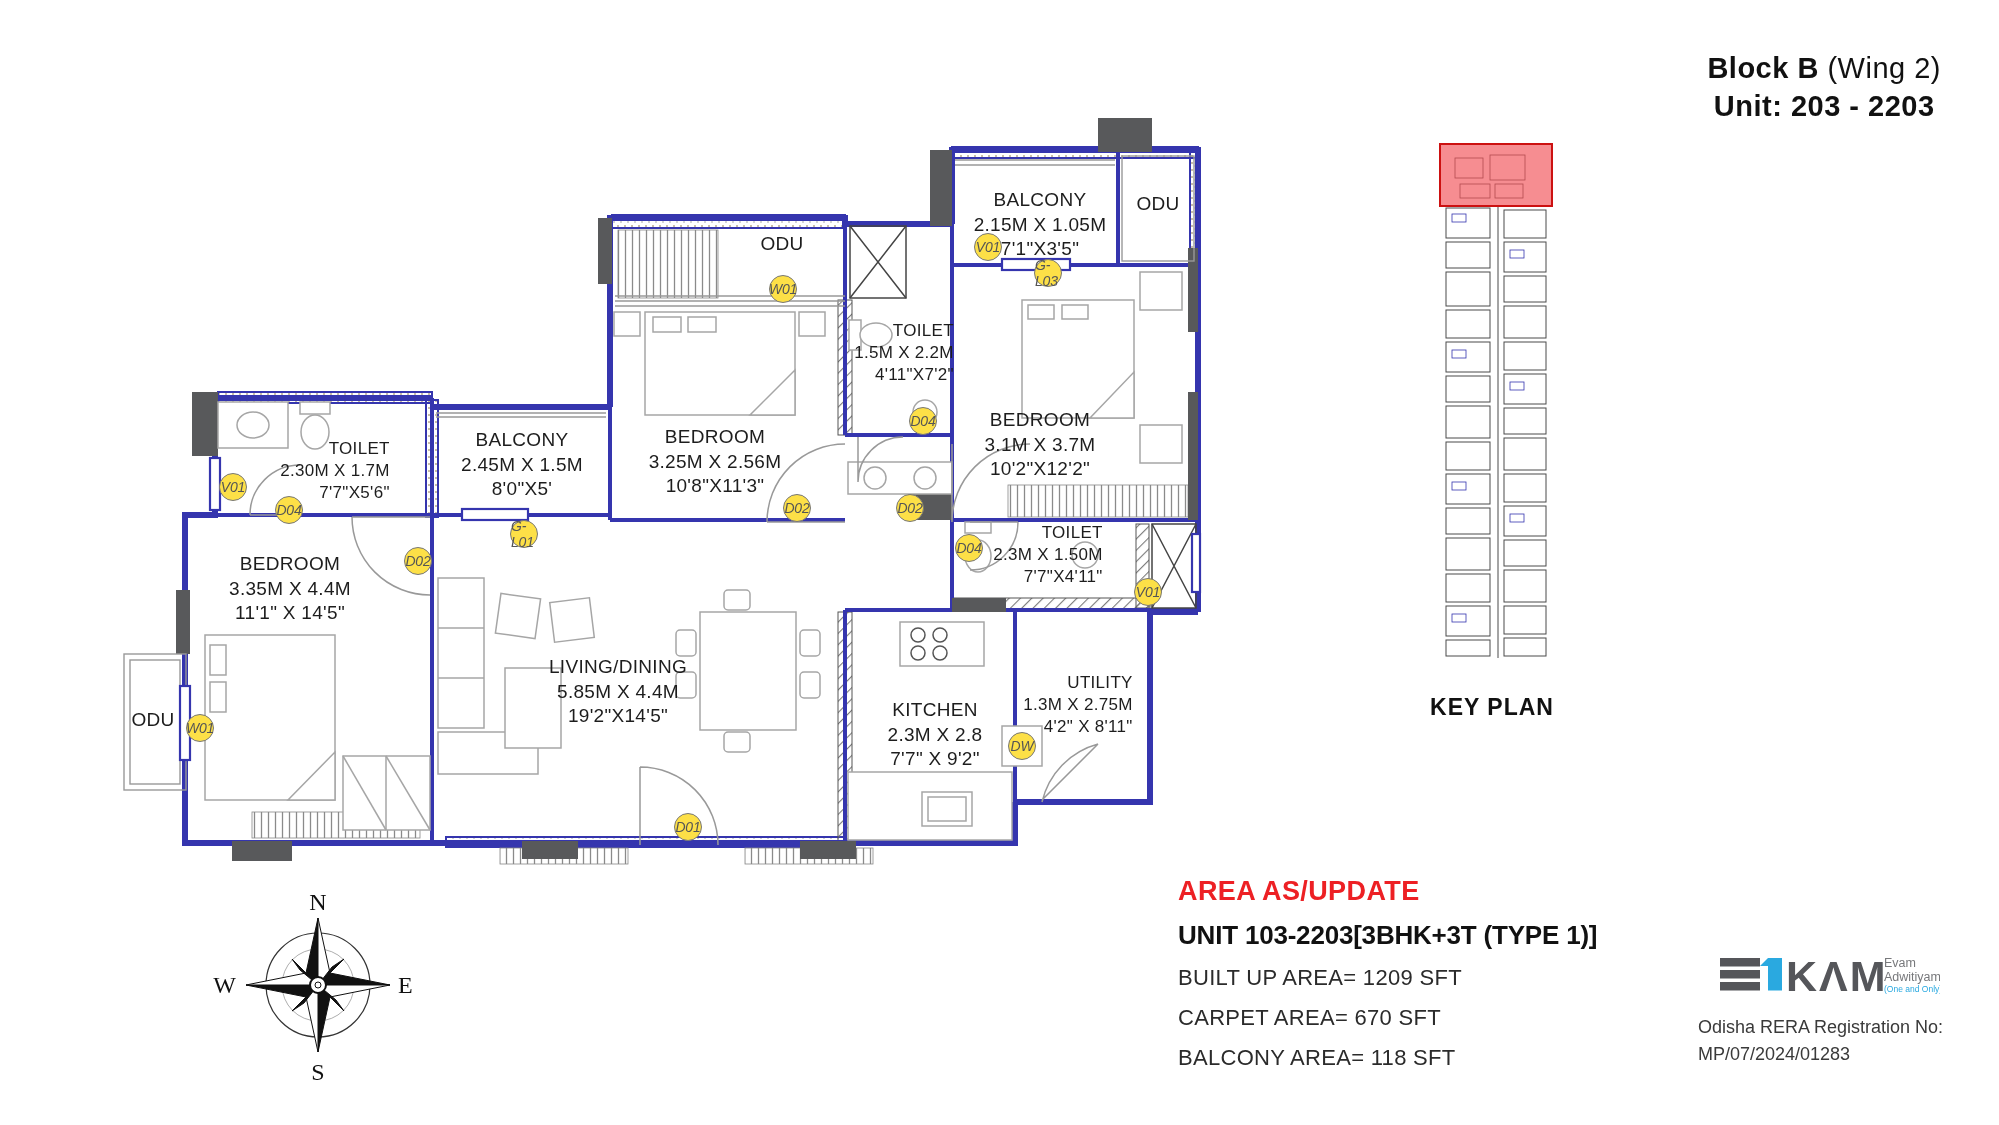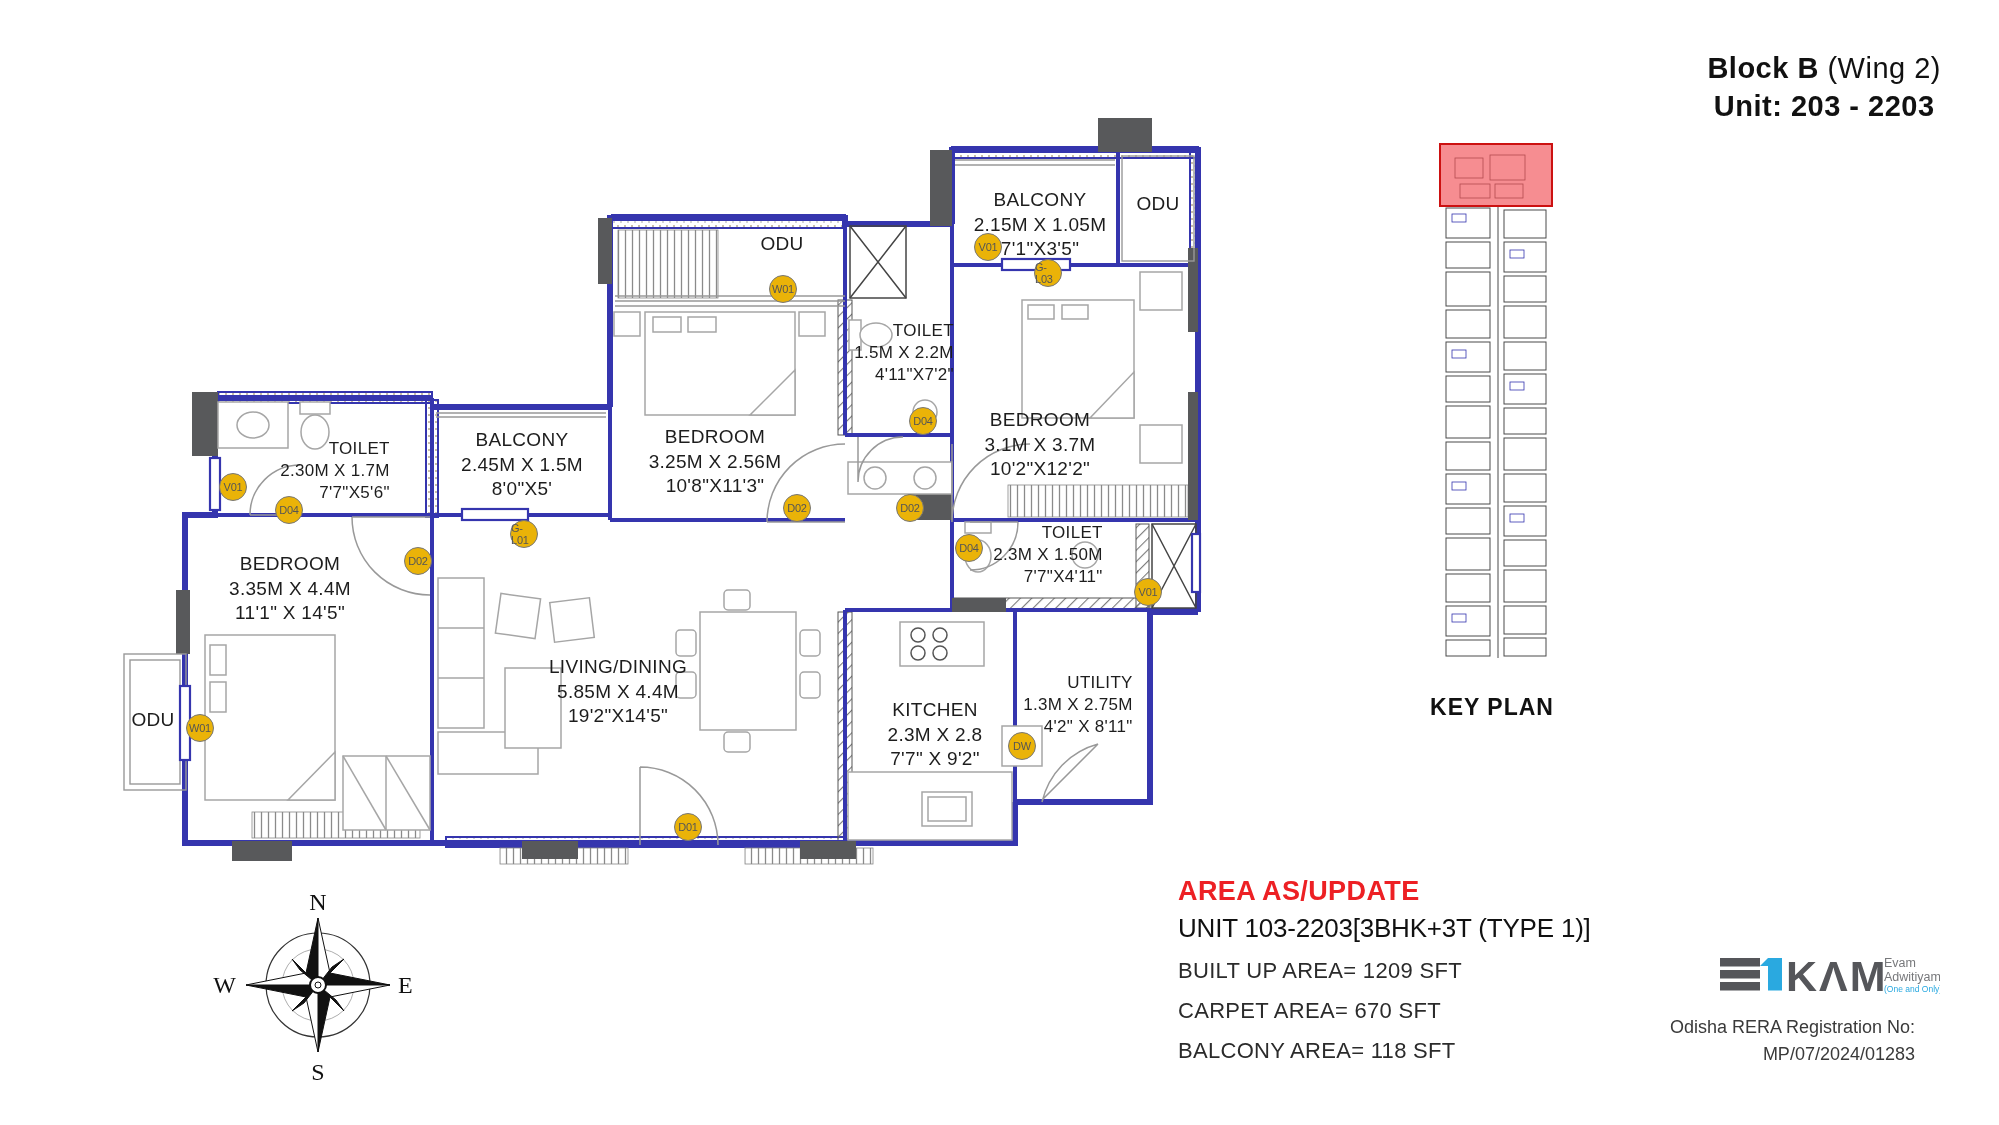--- a/index.html
+++ b/index.html
@@ -13,36 +13,36 @@
   .hline1 .hb { font-weight:bold; }
   .hline2 { font-size:29px; font-weight:bold; margin-top:5px; letter-spacing:.5px; }
 
   
   .room-label { position:absolute; transform:translateX(-50%); text-align:center; z-index:2;
                 font-size:19px; color:#1d1d1d; line-height:1.3; white-space:nowrap; letter-spacing:.3px; }
   .room-label.sm { font-size:17px;text-align:right; }
 
   
   .tag { position:absolute; width:28px; height:28px; margin:-14px 0 0 -14px; border:1.3px solid #777;
-         border-radius:50%; background:#eab308; font-size:11px; color:#555; display:flex;
-         align-items:center; justify-content:center; z-index:3; letter-spacing:-.2px; }
+         border-radius:50%; background:#fde047; font-size:14px; color:#555; display:flex;
+         align-items:center; justify-content:center; z-index:3; letter-spacing:-.2px;font-style:italic; }
 
   
   .keyplan-label { position:absolute; left:1492px; top:694px; transform:translateX(-50%);
                    font-size:23px; font-weight:bold; letter-spacing:1px; color:#111; z-index:2; }
 
   
   .area-block { position:absolute; left:1178px; top:876px; z-index:2; }
   .area-heading { color:#ed2024; font-weight:bold; font-size:27px; letter-spacing:.4px; }
-  .area-unit { color:#111; font-weight:normal; font-size:26px; margin-top:6px; letter-spacing:-.2px; }
+  .area-unit { color:#111; font-weight:bold; font-size:26px; margin-top:13px; letter-spacing:-.2px; }
   .area-line { color:#2b2b2b; font-size:22px; margin-top:14px; letter-spacing:.3px; }
 
   
   .logo-wrap { position:absolute; left:1712px; top:946px; z-index:2; }
-  .rera-block { position:absolute; right:84px; top:1014px; text-align:right; font-size:18px;
+  .rera-block { position:absolute; right:56px; top:1014px; font-size:18px;
                 color:#3a3a3a; line-height:1.5; z-index:2; }
 </style>
 </head>
 <body>
 
 <div class="page">
 
   <svg class="plan-svg" width="1999" height="1125" viewBox="0 0 1999 1125">
     <defs>
       <pattern id="hatch" width="8" height="8" patternUnits="userSpaceOnUse" patternTransform="rotate(45)">

